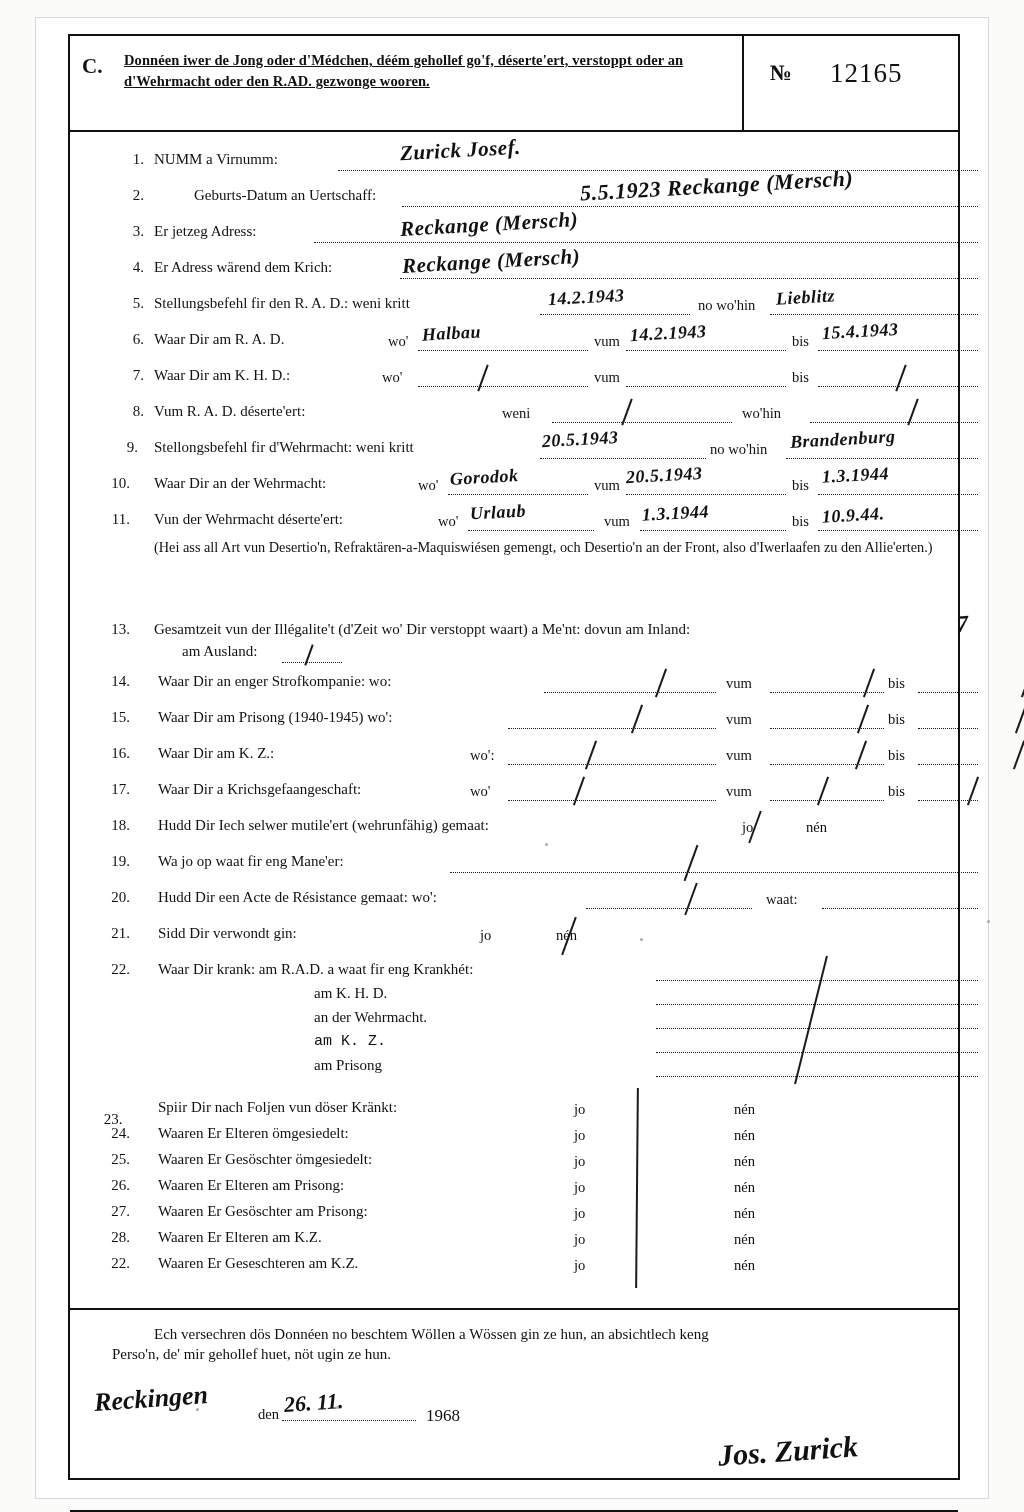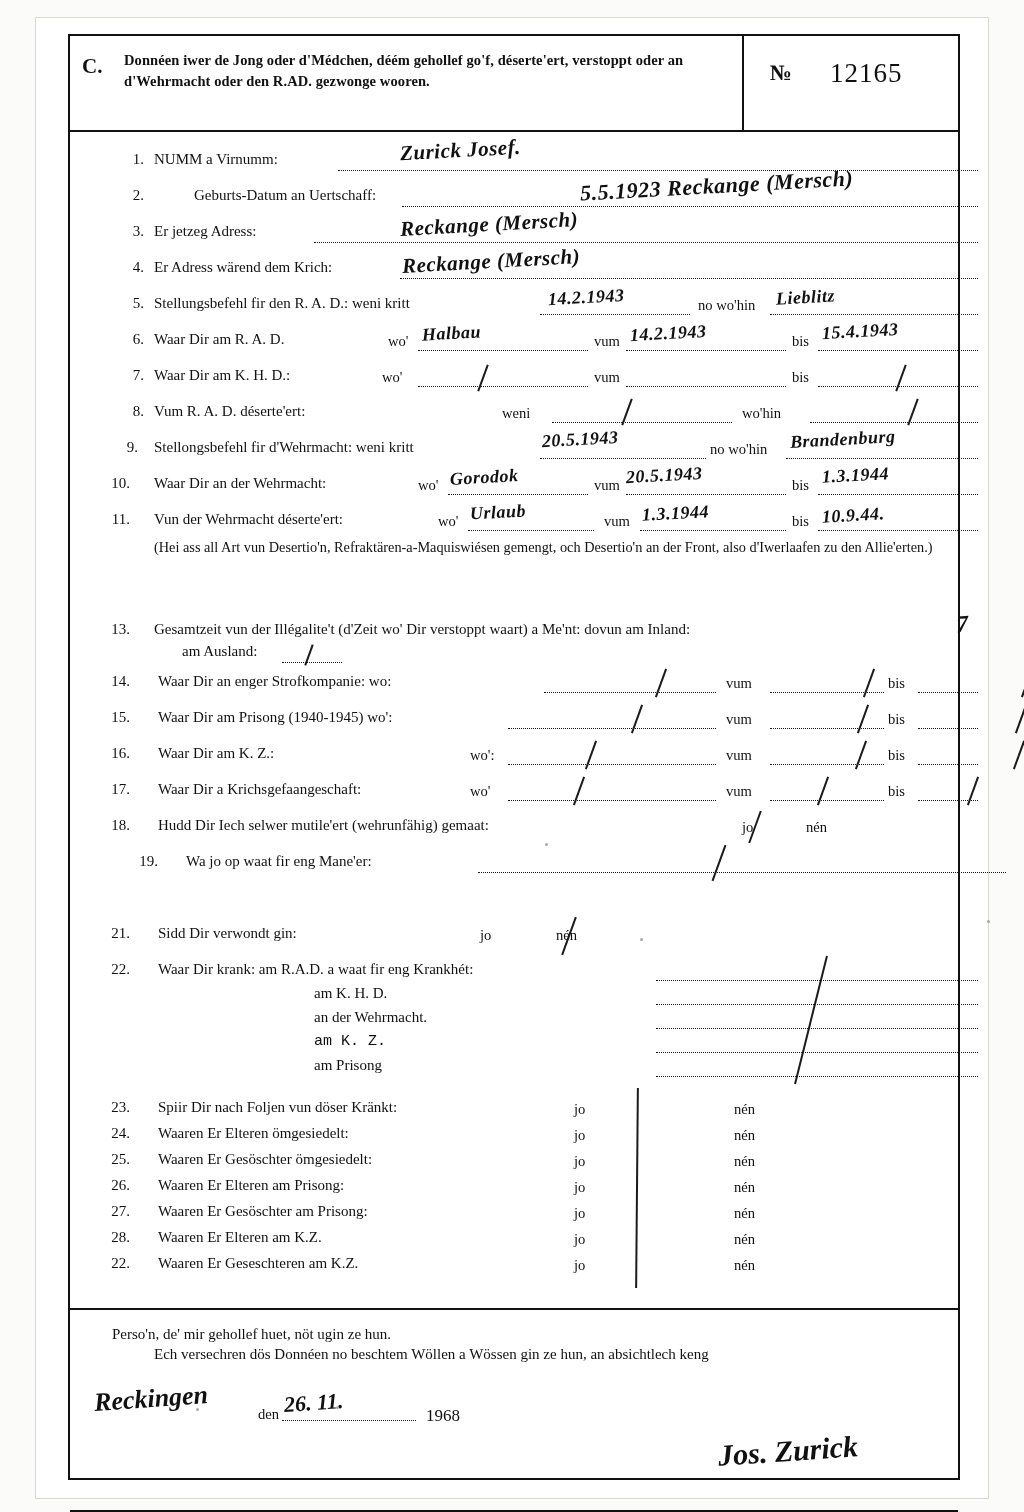--- a/index.html
+++ b/index.html
@@ -5,21 +5,21 @@
   html,body{margin:0;padding:0;background:#f2f2f0;}
   body{width:1024px;height:1512px;font-family:"Liberation Serif",serif;color:#111;}
   .page{position:relative;width:1024px;height:1512px;background:#fbfbf9;overflow:hidden;}
   .sheet{position:absolute;left:36px;top:18px;width:952px;height:1480px;background:#fff;
          box-shadow:0 0 0 1px #d8d8d4;}
   .frame{position:absolute;left:32px;top:16px;right:28px;bottom:18px;border:2px solid #111;}
   
   .hdr{position:absolute;left:0;top:0;right:0;height:94px;border-bottom:2px solid #111;}
   .hdr .letter{position:absolute;left:12px;top:18px;font-size:21px;font-weight:bold;}
   .hdr .txt{position:absolute;left:54px;top:14px;width:600px;font-size:14.5px;font-weight:bold;
-            line-height:1.42;letter-spacing:.1px;}
+            line-height:1.42;letter-spacing:.1px;text-decoration:underline;}
   .hdr .vsep{position:absolute;left:672px;top:0;width:2px;height:94px;background:#111;}
   .hdr .no{position:absolute;left:700px;top:24px;font-size:22px;font-weight:bold;font-family:"Liberation Serif",serif;}
   .hdr .num{position:absolute;left:760px;top:22px;font-size:27px;letter-spacing:1px;}
   
   .list{position:absolute;left:0;top:94px;right:0;bottom:0;}
   .row{position:relative;font-size:15.2px;line-height:1.06;}
   .n{position:absolute;text-align:right;width:34px;font-size:15px;}
   .lb{position:absolute;font-size:15px;white-space:nowrap;}
   .dots{position:absolute;border-bottom:1.6px dotted #1a1a1a;height:0;}
   .hw{position:absolute;font-family:"Liberation Serif",serif;font-style:italic;font-weight:bold;
@@ -232,27 +232,35 @@
         </div>
 
         <div class="row" style="position:absolute;left:0;top:684px;right:0;height:26px;">
           <span class="n" style="left:26px;top:4px;">18.</span>
           <span class="lb" style="left:88px;top:4px;">Hudd Dir Iech selwer mutile'ert (wehrunfähig) gemaat:</span>
           <span class="mid" style="left:672px;top:6px;">jo</span>
           <span class="mid" style="left:736px;top:6px;">nén</span>
           <span class="sl" style="left:684px;top:-4px;height:34px;"></span>
         </div>
 
-        <div class="row" style="position:absolute;left:0;top:720px;right:0;height:26px;margin-left:28px;">
+        <div class="row" style="position:absolute;left:0;top:720px;right:0;height:26px;">
           <span class="n" style="left:26px;top:4px;">19.</span>
           <span class="lb" style="left:88px;top:4px;">Wa jo op waat fir eng Mane'er:</span>
           <span class="dots" style="left:380px;top:22px;width:528px;"></span>
           <span class="sl" style="left:620px;top:-6px;height:38px;"></span>
         </div>
 
+        <div class="row" style="position:absolute;left:0;top:756px;right:0;height:26px;">
+          <span class="n" style="left:26px;top:4px;">20.</span>
+          <span class="lb" style="left:88px;top:4px;">Hudd Dir een Acte de Résistance gemaat:  wo':</span>
+          <span class="dots" style="left:516px;top:22px;width:166px;"></span>
+          <span class="mid" style="left:696px;top:6px;">waat:</span>
+          <span class="dots" style="left:752px;top:22px;width:156px;"></span>
+          <span class="sl" style="left:620px;top:-4px;height:34px;"></span>
+        </div>
 
         <div class="row" style="position:absolute;left:0;top:792px;right:0;height:26px;">
           <span class="n" style="left:26px;top:4px;">21.</span>
           <span class="lb" style="left:88px;top:4px;">Sidd Dir verwondt gin:</span>
           <span class="mid" style="left:410px;top:6px;">jo</span>
           <span class="mid" style="left:486px;top:6px;">nén</span>
           <span class="sl" style="left:498px;top:-6px;height:40px;"></span>
         </div>
 
         <div class="row" style="position:absolute;left:0;top:828px;right:0;height:132px;">
@@ -264,21 +272,21 @@
           <span class="lb" style="left:244px;top:52px;">an der Wehrmacht.</span>
           <span class="dots" style="left:586px;top:70px;width:322px;"></span>
           <span class="lb" style="left:244px;top:76px;font-family:Liberation Mono, monospace;">am K. Z.</span>
           <span class="dots" style="left:586px;top:94px;width:322px;"></span>
           <span class="lb" style="left:244px;top:100px;">am Prisong</span>
           <span class="dots" style="left:586px;top:118px;width:322px;"></span>
           <span class="sl" style="left:740px;top:-4px;height:132px;transform:rotate(14deg);"></span>
         </div>
 
         <div class="row" style="position:absolute;left:0;top:968px;right:0;height:24px;">
-          <span class="n" style="left:26px;top:2px;">23.</span>
+          <span class="n" style="left:26px;top:14px;text-align:center;">23.</span>
           <span class="lb" style="left:88px;top:2px;">Spiir Dir nach Foljen vun döser Kränkt:</span>
           <span class="mid" style="left:504px;top:4px;">jo</span>
           <span class="mid" style="left:664px;top:4px;">nén</span>
         </div>
         <div class="row" style="position:absolute;left:0;top:994px;right:0;height:24px;">
           <span class="n" style="left:26px;top:2px;">24.</span>
           <span class="lb" style="left:88px;top:2px;">Waaren Er Elteren ömgesiedelt:</span>
           <span class="mid" style="left:504px;top:4px;">jo</span>
           <span class="mid" style="left:664px;top:4px;">nén</span>
         </div>
@@ -312,22 +320,22 @@
           <span class="mid" style="left:504px;top:4px;">jo</span>
           <span class="mid" style="left:664px;top:4px;">nén</span>
         </div>
 
         <span class="sl" style="left:566px;top:958px;height:200px;width:2px;transform:rotate(0.5deg);"></span>
         <span class="sl" style="left:660px;top:958px;height:200px;width:2px;transform:rotate(0.5deg);opacity:0;"></span>
 
         <div class="hrule" style="top:1178px;"></div>
 
         <div class="decl" style="top:1194px;left:42px;right:24px;">
+          <div style="text-indent:42px;">Ech versechren dös Donnéen no beschtem Wöllen a Wössen gin ze hun, an absichtlech keng</div>
           <div>Perso'n, de' mir gehollef huet, nöt ugin ze hun.</div>
-          <div style="text-indent:42px;">Ech versechren dös Donnéen no beschtem Wöllen a Wössen gin ze hun, an absichtlech keng</div>
         </div>
 
         <div style="position:absolute;left:0;top:1252px;right:0;height:124px;">
           <span class="sig" style="left:24px;top:2px;font-size:26px;">Reckingen</span>
           <span class="mid" style="left:188px;top:24px;">den</span>
           <span class="sig" style="left:214px;top:8px;font-size:22px;">26. 11.</span>
           <span class="dots" style="left:212px;top:38px;width:134px;"></span>
           <span class="mid" style="left:356px;top:24px;font-size:17px;">1968</span>
           <span class="sig" style="left:648px;top:52px;font-size:30px;">Jos. Zurick</span>
         </div>

